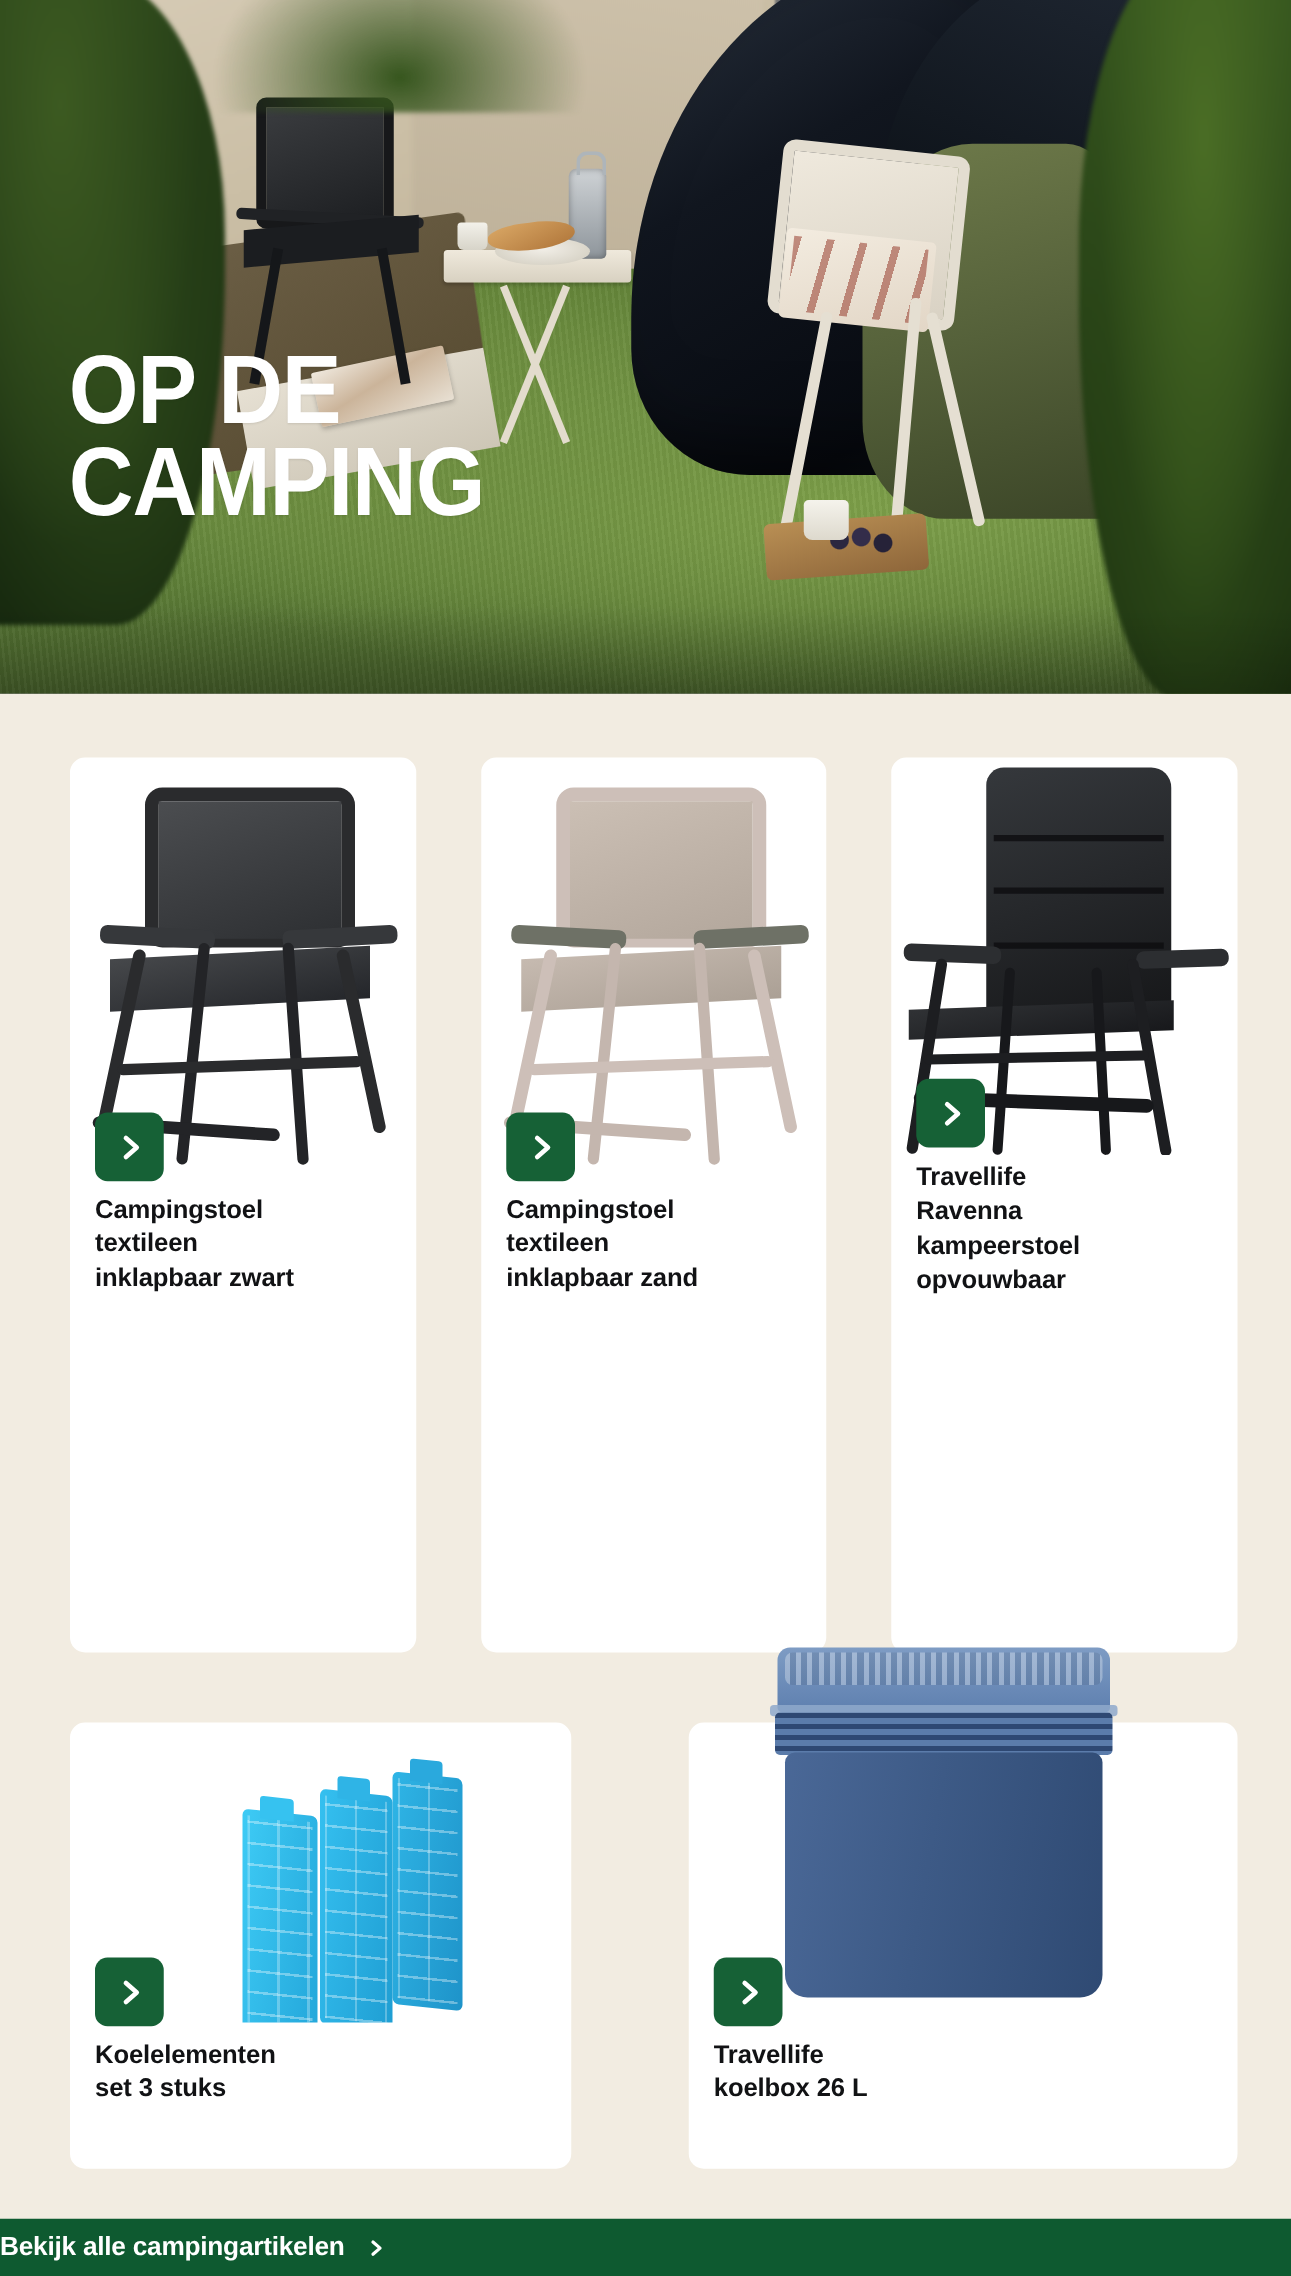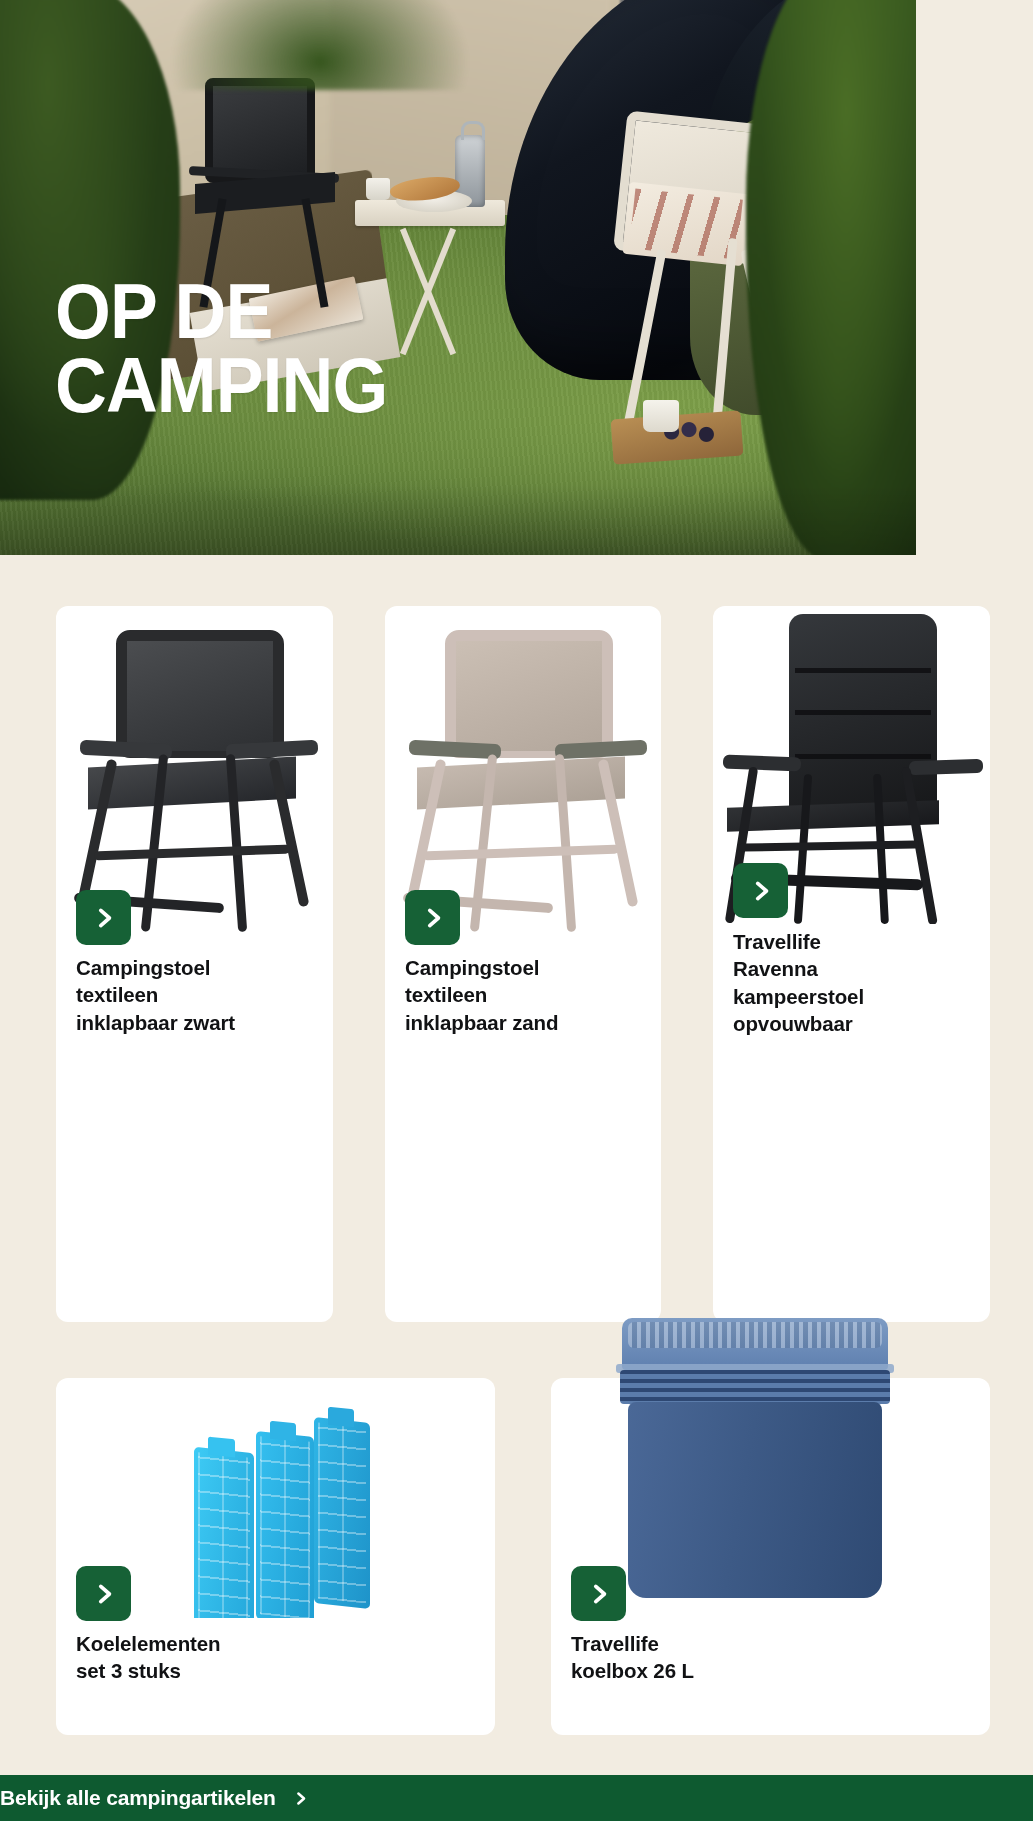--- a/index.html
+++ b/index.html
@@ -6,21 +6,21 @@
   html,body { background:#ffffff; }
   body {
     width:1033px; height:1821px;
     font-family:"Liberation Sans", sans-serif;
     overflow:hidden; position:relative;
     background:#f2ece1;
   }
 
   
   .hero{
-    position:absolute; left:0; top:0; width:916px; height:555px;
+    position:absolute; left:0; top:0; width:1033px; height:555px;
     overflow:hidden; background:#737373;
   }
   .hero-photo{ position:absolute; inset:0; }
 
   
   .wall{
     position:absolute; left:60px; top:-30px; width:560px; height:300px;
     background:linear-gradient(160deg,#d8cdb8 0%, #cbbfa6 45%, #bcaf95 100%);
     filter:blur(1px);
   }
@@ -415,21 +415,21 @@
     <svg viewBox="0 0 24 24" fill="none" stroke="#ffffff" stroke-width="3.4" stroke-linecap="round" stroke-linejoin="round">
       <polyline points="9 5 17 12 9 19"></polyline>
     </svg>
   </div>
   <div class="prod-title" style="left:20px; top:322px; width:252px;">Travellife
 Ravenna
 kampeerstoel
 opvouwbaar</div>
 </div>
 
-<div class="card" style="left:56px; top:1378px; width:439px; height:357px;">
+<div class="card" style="left:56px; top:1378px; width:401px; height:357px;">
   <div class="photo" style="height:240px;">
     <div style="position:absolute; left:110px; top:14px; width:260px; height:226px;">
       <div class="ice" style="left:148px; top:28px; width:56px; height:186px; background:linear-gradient(100deg,#2fb5e6,#1e93c9); transform:skewY(6deg);"></div>
       <div class="ice-cap" style="left:162px; top:16px; width:26px; height:18px; background:#2aa9dd; transform:skewY(6deg);"></div>
 
       <div class="ice" style="left:90px; top:42px; width:58px; height:188px; background:linear-gradient(100deg,#35c0f0,#1f9ed3); transform:skewY(6deg);"></div>
       <div class="ice-cap" style="left:104px; top:30px; width:26px; height:18px; background:#2fb4e6; transform:skewY(6deg);"></div>
 
       <div class="ice" style="left:28px; top:58px; width:60px; height:186px; background:linear-gradient(100deg,#3ecbf5,#23a6da); transform:skewY(6deg);"></div>
       <div class="ice-cap" style="left:42px; top:46px; width:27px; height:18px; background:#36c2f0; transform:skewY(6deg);"></div>

